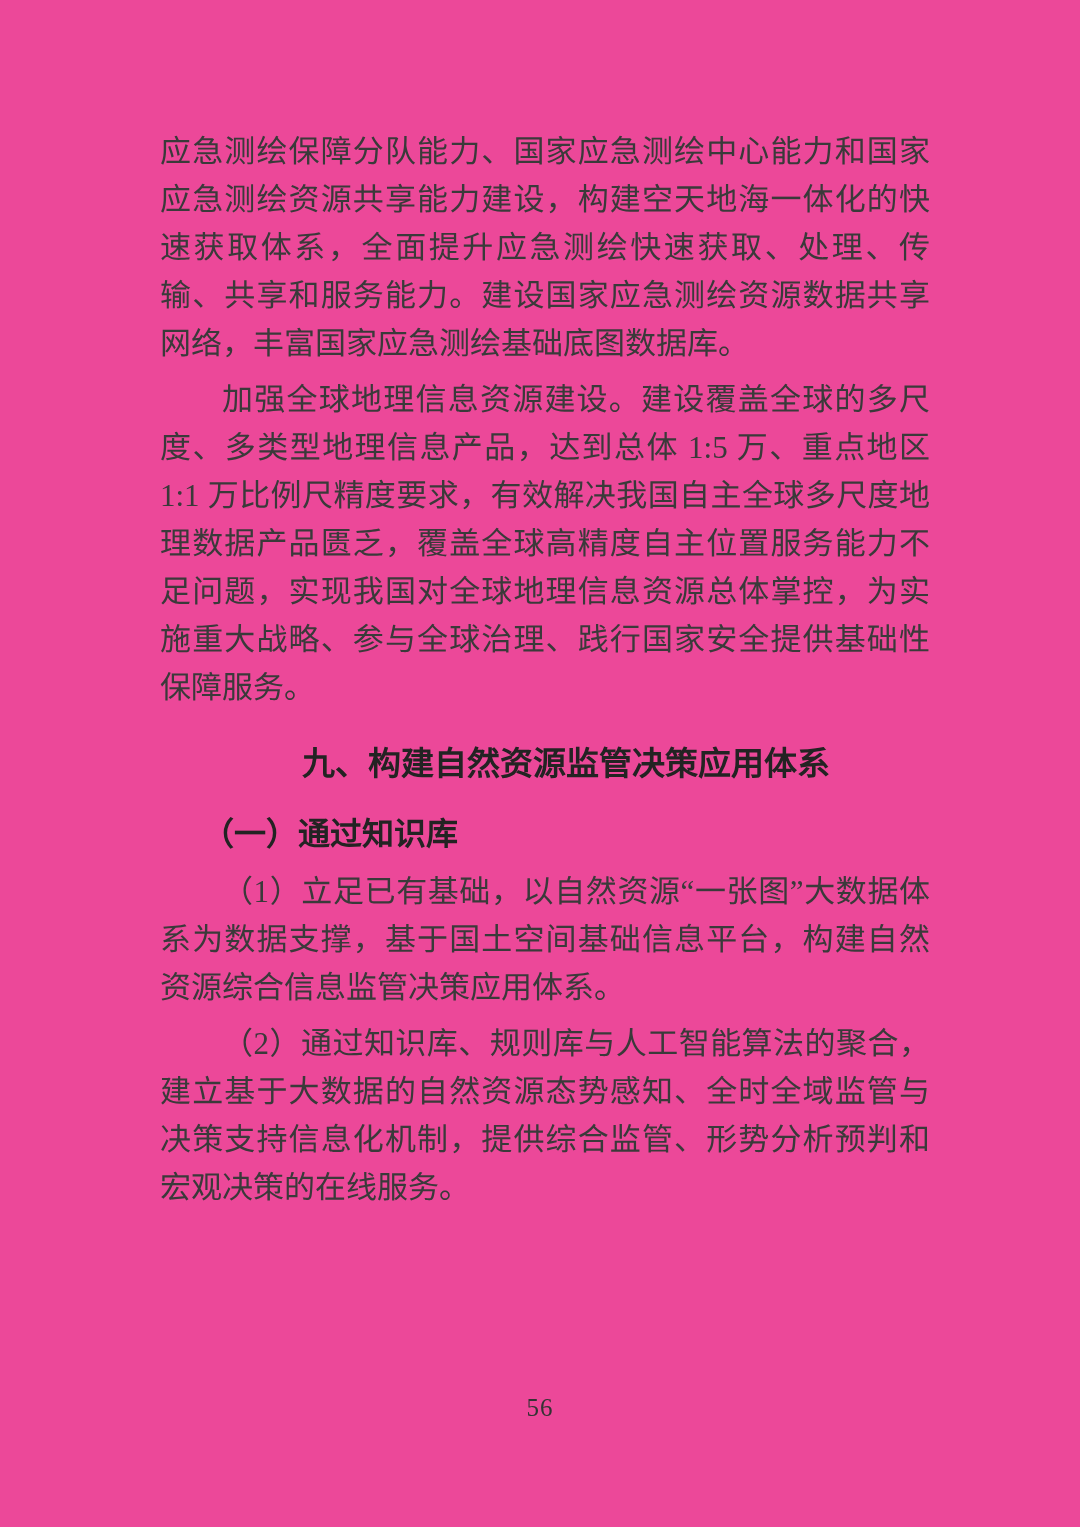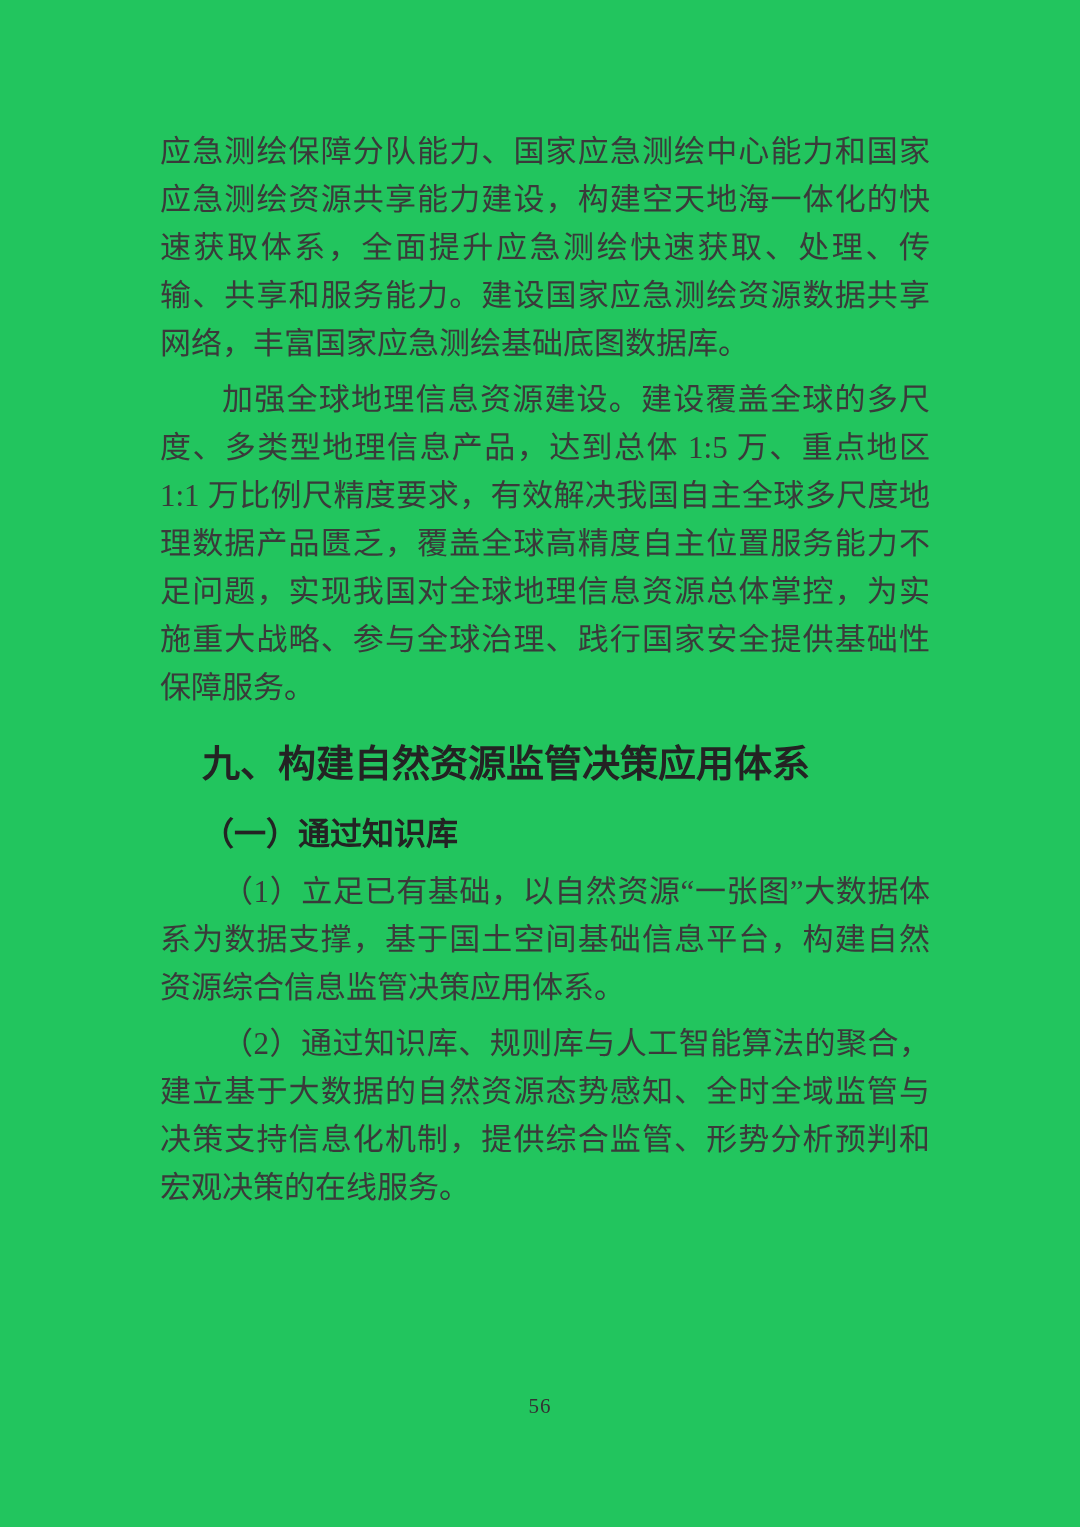--- a/index.html
+++ b/index.html
@@ -5,62 +5,63 @@
   html, body {
     margin: 0;
     padding: 0;
     background: #ffffff;
   }
   .page {
     position: relative;
     width: 1080px;
     height: 1527px;
     margin: 0 auto;
-    background: #22c55e;
+    background: #ec4899;
     box-sizing: border-box;
     padding: 128px 150px 0 160px;
     overflow: hidden;
     font-family: "Liberation Serif", "DejaVu Serif", serif;
     color: #3a3a3a;
   }
   .para {
     font-size: 31px;
     line-height: 48px;
     text-align: justify;
     margin: 0 0 8px 0;
     text-indent: 2em;
   }
   .para.no-indent {
     text-indent: 0;
   }
   .h-section {
     font-family: "Liberation Sans", "DejaVu Sans", sans-serif;
-    font-size: 38px;
+    font-size: 33px;
     font-weight: 700;
     color: #232323;
     line-height: 44px;
     margin: 30px 0 26px 0;
     padding-left: 42px;
+    text-align: center;
   }
   .h-sub {
     font-family: "Liberation Sans", "DejaVu Sans", sans-serif;
     font-size: 32px;
     font-weight: 700;
     color: #232323;
     line-height: 44px;
     margin: 20px 0 12px 0;
     padding-left: 42px;
   }
   .page-number {
     position: absolute;
     top: 1394px;
     left: 0;
     right: 0;
     text-align: center;
-    font-size: 21px;
+    font-size: 25px;
     color: #333333;
     letter-spacing: 1px;
   }
 </style>
 </head>
 <body>
 
 <div class="page">
 
   <p class="para no-indent">应急测绘保障分队能力、国家应急测绘中心能力和国家应急测绘资源共享能力建设，构建空天地海一体化的快速获取体系，全面提升应急测绘快速获取、处理、传输、共享和服务能力。建设国家应急测绘资源数据共享网络，丰富国家应急测绘基础底图数据库。</p>

